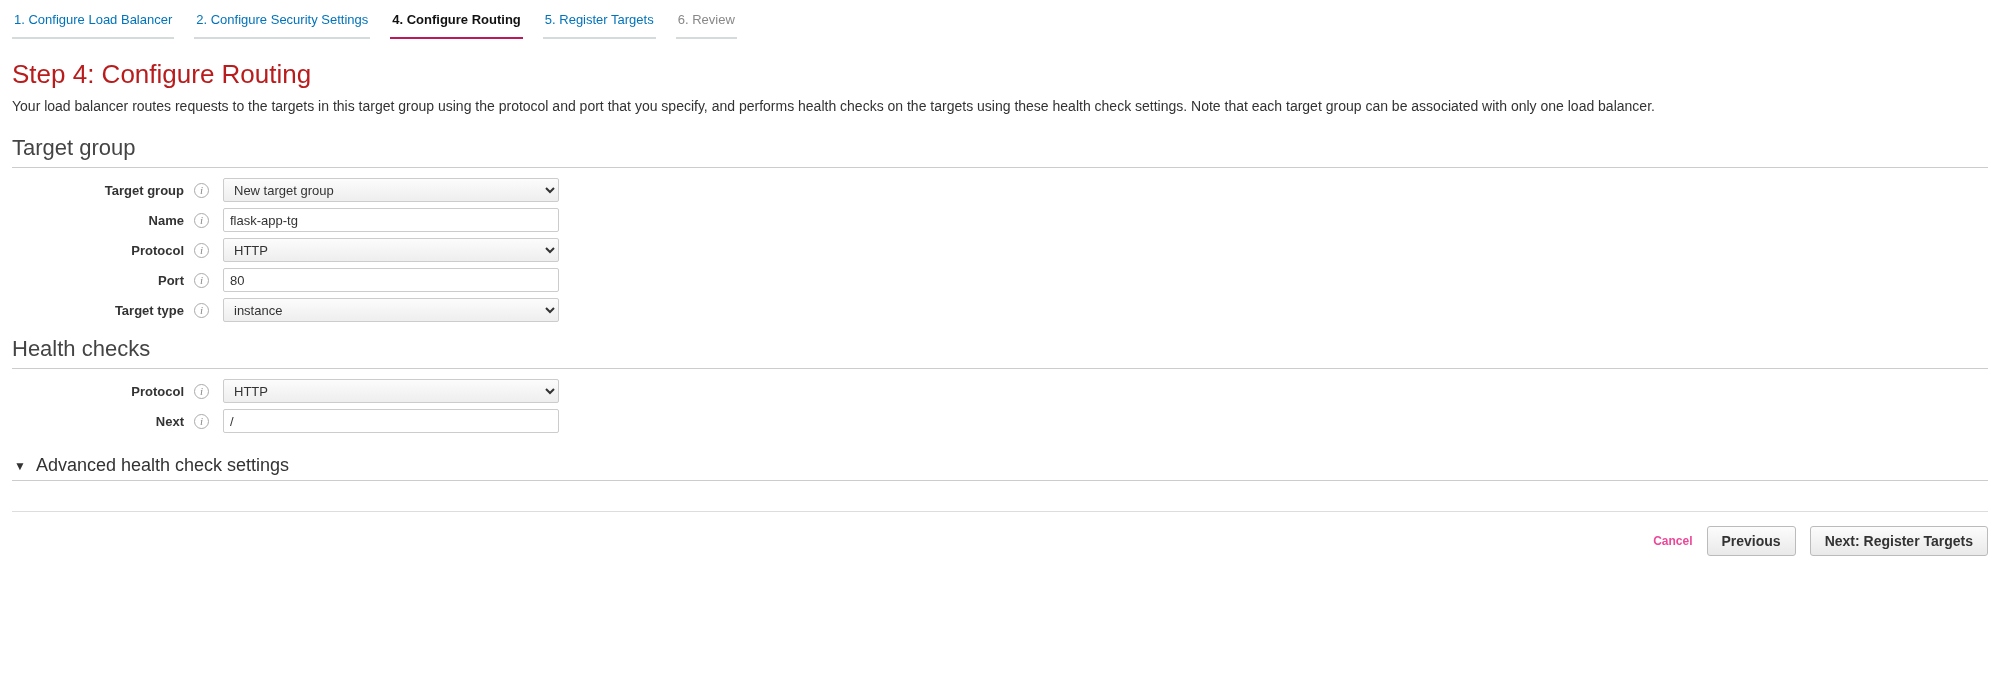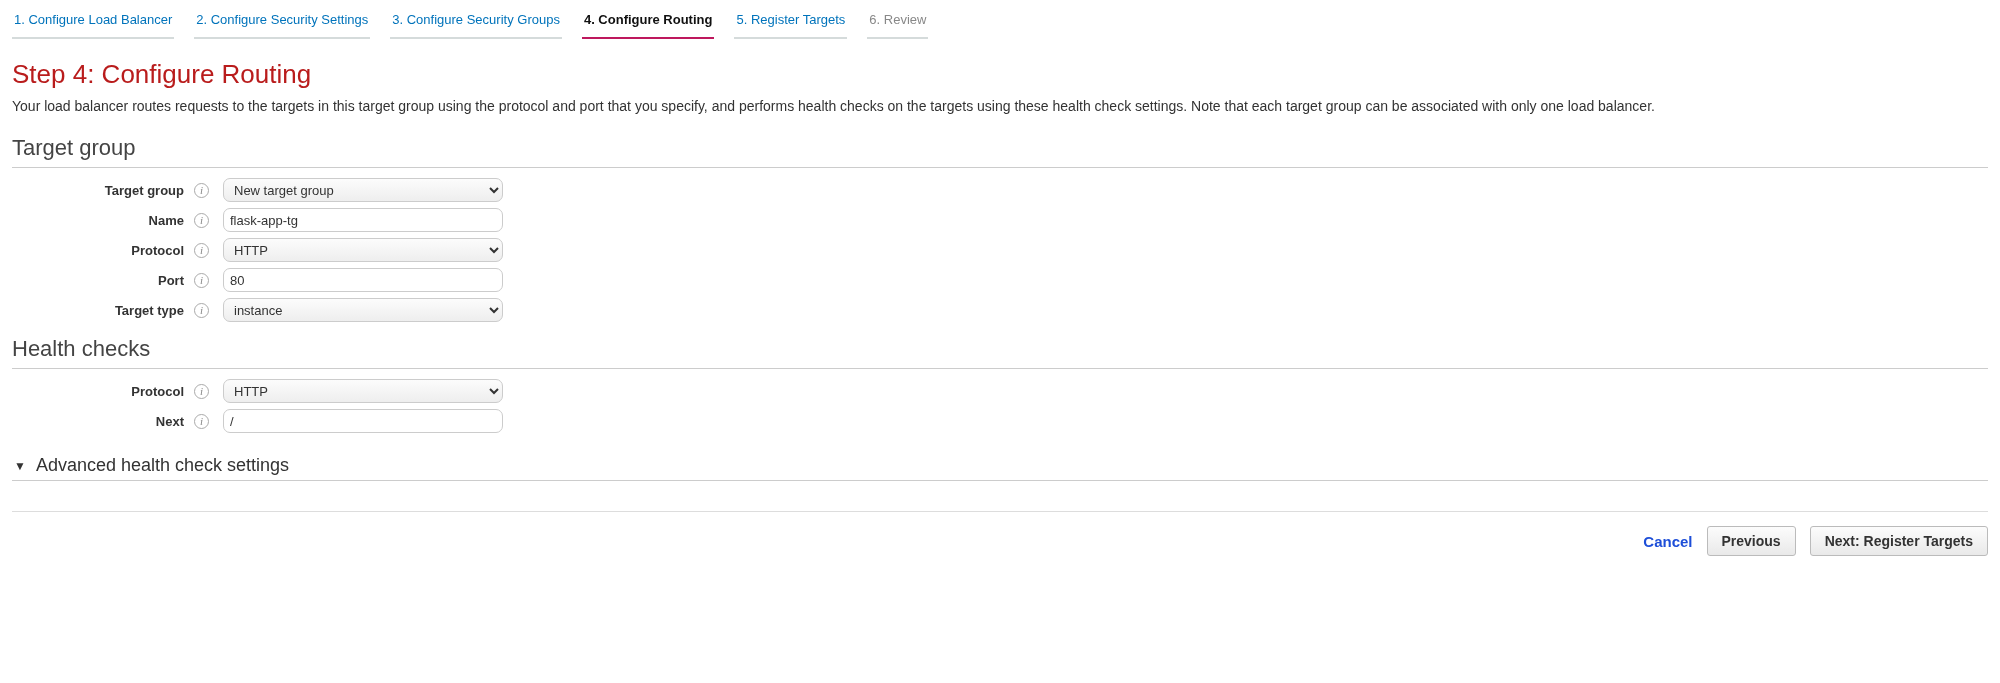--- a/index.html
+++ b/index.html
@@ -87,25 +87,25 @@
     border: 1px solid #aaa;
     color: #888;
     font-family: Georgia, serif;
     font-style: italic;
     font-size: 11px;
     margin: 0 14px 0 2px;
     background: #fff;
     line-height: 1;
   }
   select.fld, input.fld {
-    width: 280px;
+    width: 336px;
     height: 24px;
     font-size: 13px;
     border: 1px solid #ccc;
-    border-radius: 7px;
+    border-radius: 2px;
     padding: 2px 6px;
     background: #fff;
     color: #333;
   }
   select.fld {
     background: linear-gradient(#fcfcfc, #eee);
   }
 
   .disclosure {
     display: flex;
@@ -126,43 +126,42 @@
     border-top: 1px solid #ddd;
     margin: 30px 0 14px 0;
   }
   .footer-buttons {
     display: flex;
     justify-content: flex-end;
     align-items: center;
     gap: 14px;
   }
   .btn-link {
-    color: #1d4ed8;
-    font-weight: bold;
-    font-size: 15px;
+    color: #ec4899;
+    font-weight: bold;
+    font-size: 12px;
     cursor: pointer;
   }
   .btn {
     font-size: 14px;
     font-weight: bold;
     color: #333;
     background: linear-gradient(#fcfcfc, #e9e9e9);
     border: 1px solid #bbb;
     border-radius: 3px;
     padding: 6px 14px;
     cursor: pointer;
   }
 </style>
 </head>
 <body>
 
 <div class="steps">
   <div class="step">1. Configure Load Balancer</div>
   <div class="step">2. Configure Security Settings</div>
-  <div class="step">3. Configure Security Groups</div>
   <div class="step active">4. Configure Routing</div>
   <div class="step">5. Register Targets</div>
   <div class="step future-disabled">6. Review</div>
 </div>
 
 <h1 class="page-title">Step 4: Configure Routing</h1>
 <p class="page-desc">Your load balancer routes requests to the targets in this target group using the protocol and port that you specify, and performs health checks on the targets using these health check settings. Note that each target group can be associated with only one load balancer.</p>
 
 <h2 class="section-title">Target group</h2>
 <hr class="section-rule">

